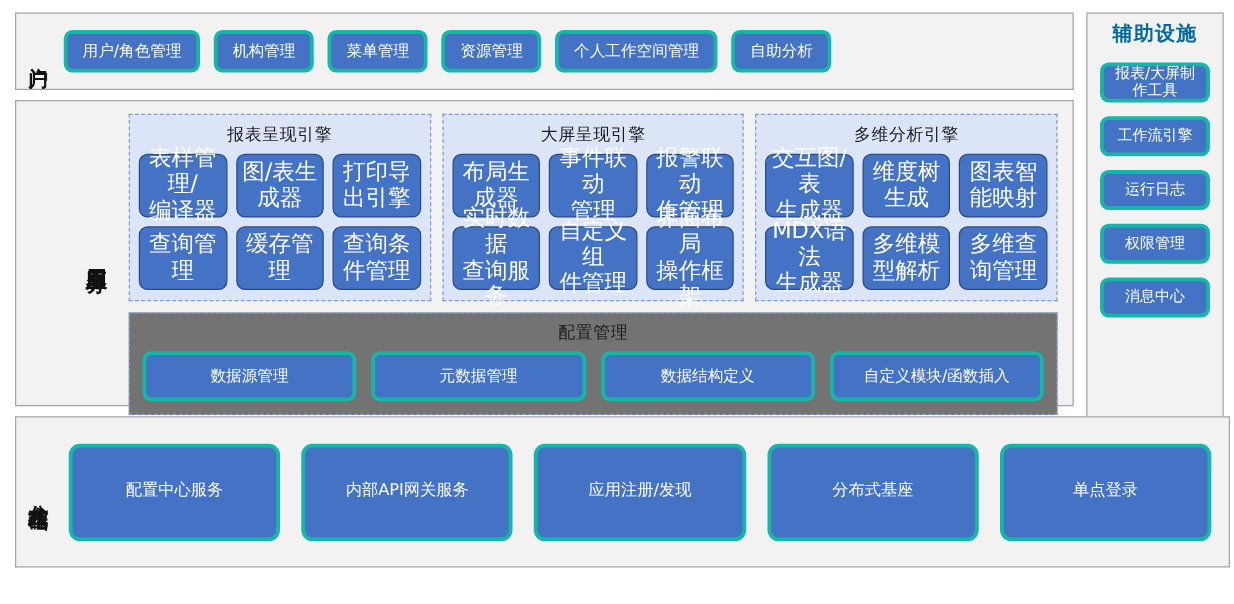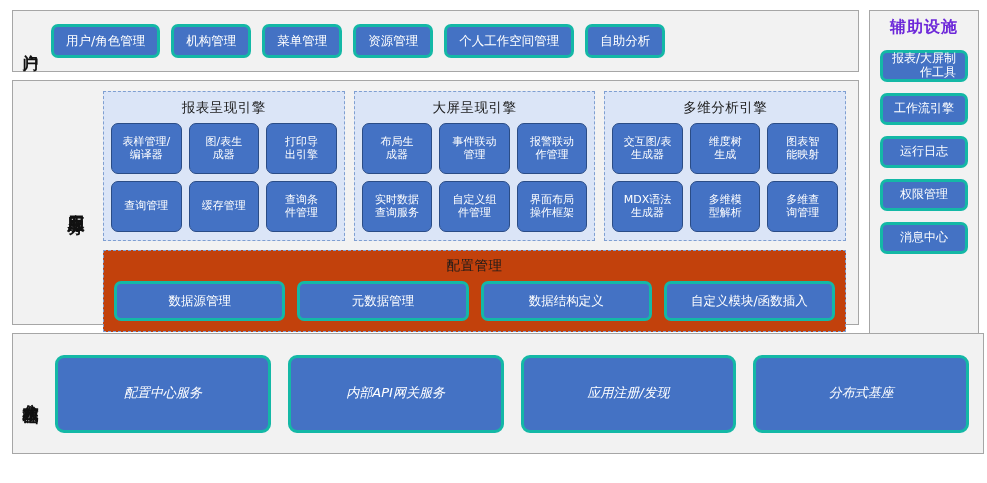--- a/index.html
+++ b/index.html
@@ -94,39 +94,39 @@
     width:110px;
     flex:0 0 110px;
     display:flex;
     flex-direction:column;
     align-items:center;
     padding:6px 0 8px 0;
   }
   .aux-title{
     font-size:16px;
     font-weight:bold;
-    color:#6d28d9;
+    color:#0369a1;
     letter-spacing:1px;
     margin-bottom:4px;
   }
   .aux-items{
     display:flex;
     flex-direction:column;
     align-items:center;
     gap:11px;
     flex:1 1 auto;
     justify-content:flex-start;
     padding-top:8px;
   }
   .aux-items .node{
     width:88px;
     min-height:32px;
     font-size:12px;
   }
-  .aux-items .node.tall{height:28px;text-align:right;}
+  .aux-items .node.tall{height:28px;}
 
   
   .midrow{
     display:flex;
     gap:10px;
     margin-top:8px;
     height:245px;
   }
   .appsvc{
     flex:1 1 auto;
@@ -170,28 +170,28 @@
   }
   .engine-grid{
     display:grid;
     grid-template-columns:repeat(3,1fr);
     grid-auto-rows:51px;
     gap:7px;
     width:100%;
     flex:1 1 auto;
   }
   .engine-grid .node{
-    font-size:11px;
+    font-size:18px;
     width:100%;
     height:100%;
   }
 
   .config{
     flex:1 1 auto;
-    background:#c2410c;
+    background:#737373;
     border:1px dashed #7f9fd1;
     box-sizing:border-box;
     display:flex;
     flex-direction:column;
     align-items:center;
     padding:4px 10px 10px 10px;
   }
   .config-title{
     font-size:13.5px;
     color:#1a1a1a;
@@ -224,21 +224,20 @@
   .botrow .vlabel{
     width:34px;
     font-size:16px;
   }
   .bot-items{
     flex:1 1 auto;
     display:flex;
     align-items:center;
     gap:17px;
     padding:0 14px 0 8px;
-    font-style:italic;
   }
   .bot-items .node{
     flex:1 1 0;
     height:78px;
     font-size:13px;
     border-radius:9px;
   }
 </style>
 </head>
 <body>
@@ -353,16 +352,17 @@
 
   </div>
 
   <div class="panel botrow">
     <div class="vlabel">分布式基础</div>
     <div class="bot-items">
       <div class="node">配置中心服务</div>
       <div class="node">内部API网关服务</div>
       <div class="node">应用注册/发现</div>
       <div class="node">分布式基座</div>
+      <div class="node">单点登录</div>
     </div>
   </div>
 
 </div>
 
 </body></html>

